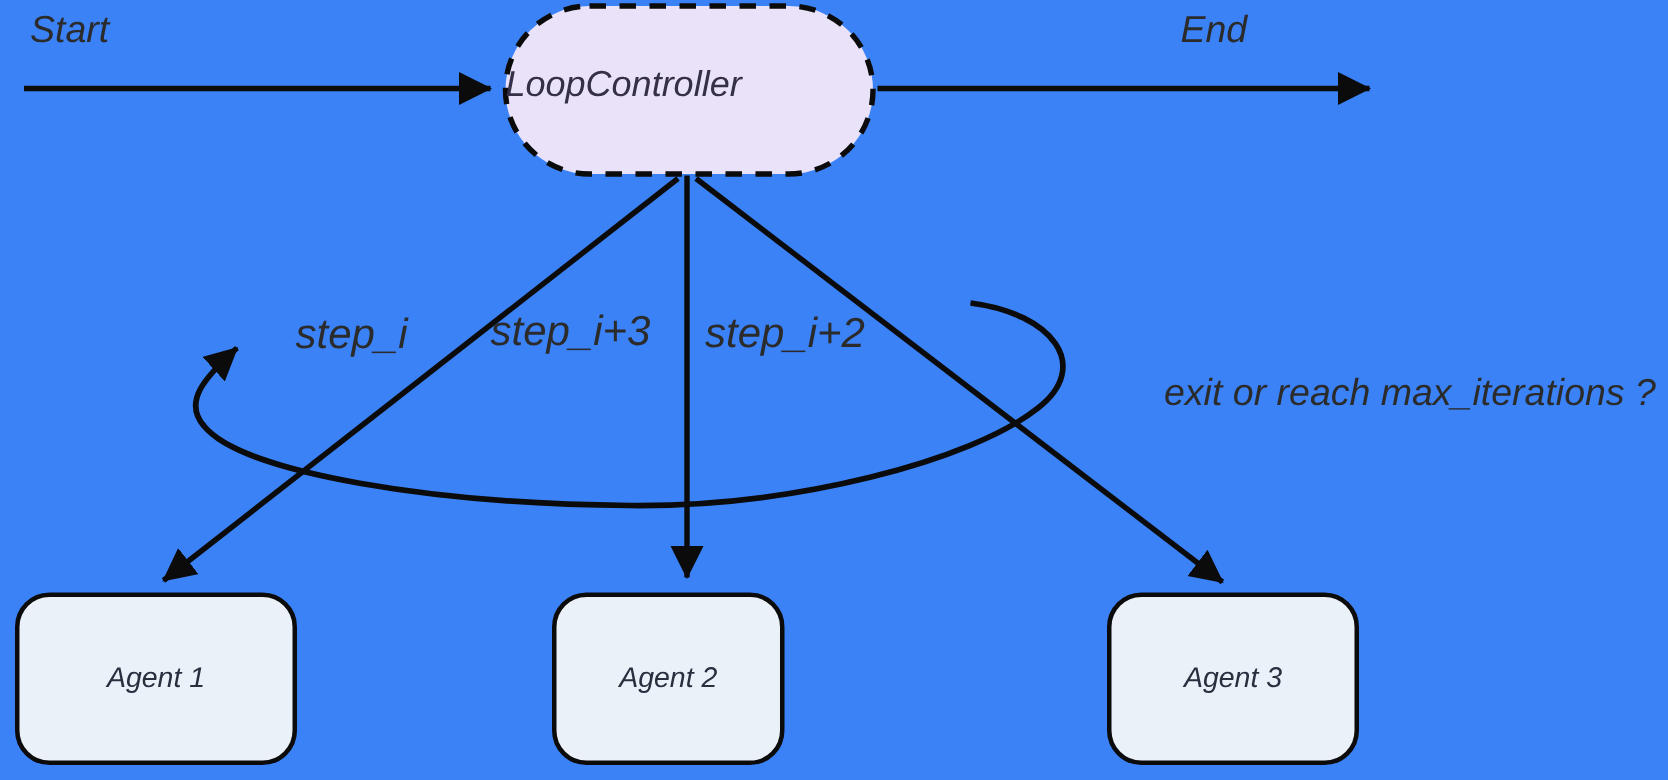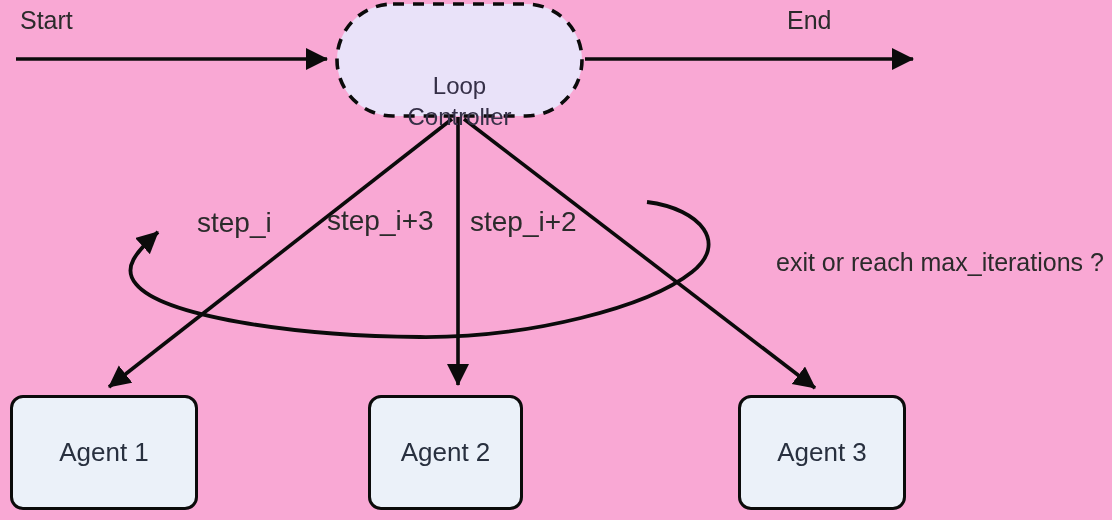--- a/index.html
+++ b/index.html
@@ -7,23 +7,24 @@
     --controller_fill:#e9e2f9;
     --controller_text:#352f47;
     --agent_fill:#ebf1f9;
     --agent_text:#28303f;
     --label_text:#2b2b2b;
   }
   html,body{margin:0;padding:0;background:#ffffff;}
   .stage{
     position:relative;
     width:1112px;height:520px;
-    background:#f9a8d4;
+    background:#3b82f6;
     font-family:"Liberation Sans","DejaVu Sans",sans-serif;
     overflow:hidden;
+    font-style:italic;
   }
   .connector-layer{position:absolute;left:0;top:0;width:1112px;height:520px;}
   .edge{stroke:var(--line);stroke-width:3.6;fill:none;}
   .arc{stroke:var(--line);stroke-width:3.8;fill:none;}
   .ah-fill{fill:var(--line);}
   .stadium{
     fill:var(--controller_fill);
     stroke:var(--line);
     stroke-width:3.6;
     stroke-dasharray:11 9;
@@ -35,34 +36,34 @@
     white-space:nowrap;
     line-height:1.1;
   }
   .lbl-start{left:20px;top:7px;font-size:25px;}
   .lbl-end{left:787px;top:7px;font-size:25px;}
   .lbl-step1{left:197px;top:208px;}
   .lbl-step2{left:327px;top:206px;}
   .lbl-step3{left:470px;top:207px;}
   .lbl-exit{left:728px;top:249px;font-size:25px;margin-left:48px;}
   .controller-text{
-    position:absolute;left:337px;top:20px;width:245px;height:112px;
-    display:flex;flex-direction:column;align-items:center;justify-content:flex-end;
+    position:absolute;left:337px;top:0;width:245px;height:112px;
+    display:flex;flex-direction:row;align-items:center;justify-content:flex-start;
     color:var(--controller_text);
     font-size:24px;line-height:31px;text-align:center;
   }
   .agent{
     position:absolute;top:395px;height:115px;
     background:var(--agent_fill);
     border:3.5px solid var(--line);
-    border-radius:13px;
+    border-radius:23px;
     box-sizing:border-box;
     display:flex;align-items:center;justify-content:center;
     color:var(--agent_text);
-    font-size:26px;
+    font-size:19px;
   }
   .agent-1{left:10px;width:188px;}
   .agent-2{left:368px;width:155px;}
   .agent-3{left:738px;width:168px;}
 </style>
 </head>
 <body>
 
 <div class="stage">
 

